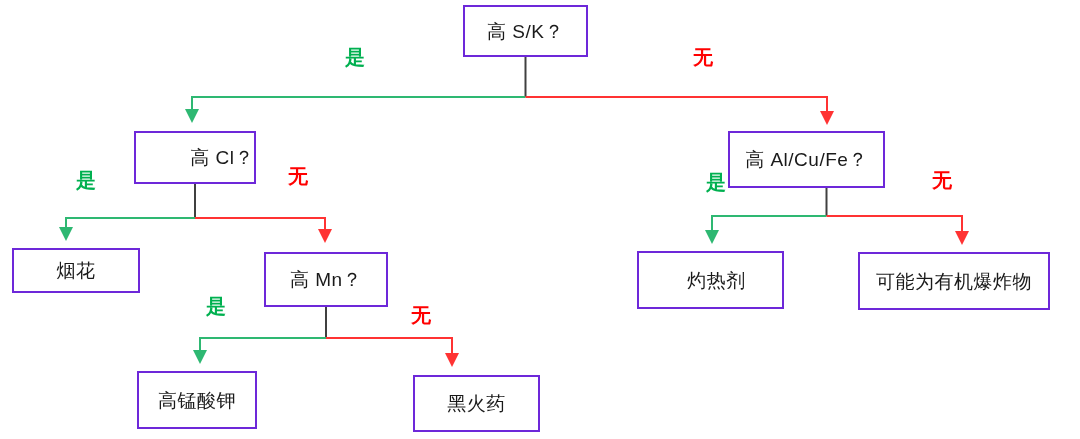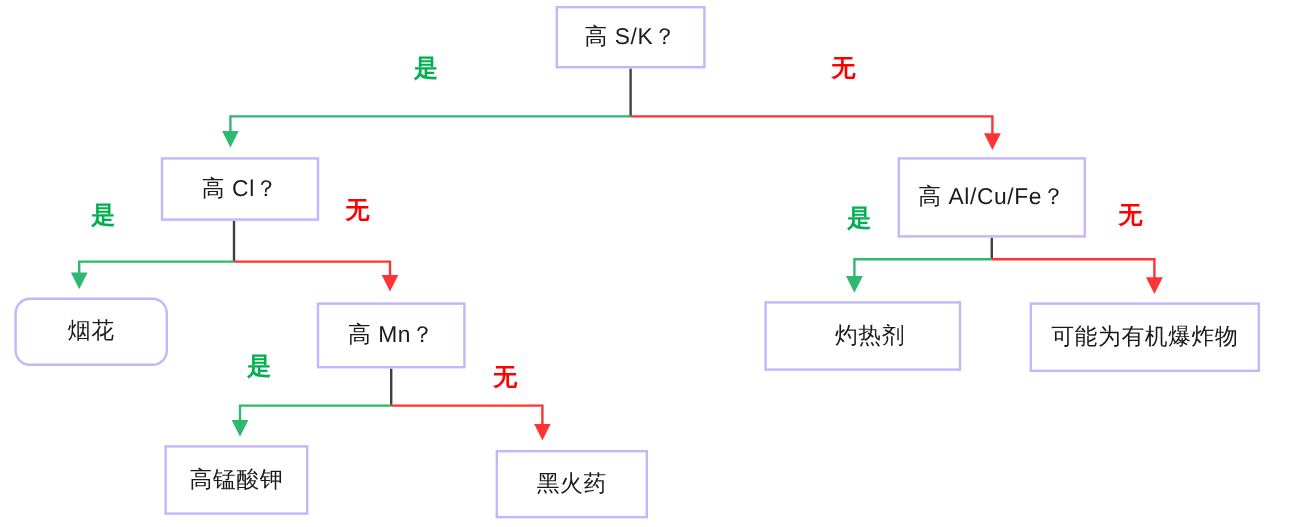--- a/index.html
+++ b/index.html
@@ -22,21 +22,21 @@
     position: absolute;
     left: 0;
     top: 0;
     width: 1080px;
     height: 439px;
     pointer-events: none;
   }
   .node {
     position: absolute;
     box-sizing: border-box;
-    border: 2px solid #c4b5fd;
+    border: 2px solid #6d28d9;
     background: #ffffff;
     display: flex;
     align-items: center;
     justify-content: center;
     color: #1a1a1a;
     font-size: 19px;
     line-height: 1;
     letter-spacing: 0.5px;
     white-space: nowrap;
   }
@@ -91,37 +91,37 @@
       <path d="M195,218 L325,218 L325,236" marker-end="url(#arrow-red)"></path>
       <path d="M326,338 L452,338 L452,360" marker-end="url(#arrow-red)"></path>
       <path d="M826.5,216 L962,216 L962,238" marker-end="url(#arrow-red)"></path>
     </g>
   </svg>
 
   <div class="node" style="left:463px; top:5px; width:125px; height:52px;">
     <span class="node-label">高 S/K？</span>
   </div>
 
-  <div class="node" style="left:134px; top:131px; width:132px; height:53px;">
+  <div class="node" style="left:134px; top:131px; width:122px; height:53px;justify-content:flex-end;">
     <span class="node-label">高 Cl？</span>
   </div>
 
-  <div class="node" style="left:748px; top:131px; width:157px; height:67px;justify-content:center;">
+  <div class="node" style="left:728px; top:131px; width:157px; height:57px;justify-content:center;">
     <span class="node-label">高 Al/Cu/Fe？</span>
   </div>
 
-  <div class="node" style="left:12px; top:248px; width:128px; height:57px;border-radius:13px;">
+  <div class="node" style="left:12px; top:248px; width:128px; height:45px;">
     <span class="node-label">烟花</span>
   </div>
 
   <div class="node" style="left:264px; top:252px; width:124px; height:55px;text-align:right;">
     <span class="node-label">高 Mn？</span>
   </div>
 
-  <div class="node" style="left:637px; top:251px; width:164px; height:58px;padding-left:12px;">
+  <div class="node" style="left:637px; top:251px; width:147px; height:58px;padding-left:12px;">
     <span class="node-label">灼热剂</span>
   </div>
 
   <div class="node" style="left:858px; top:252px; width:192px; height:58px;">
     <span class="node-label">可能为有机爆炸物</span>
   </div>
 
   <div class="node" style="left:137px; top:371px; width:120px; height:58px;">
     <span class="node-label">高锰酸钾</span>
   </div>

